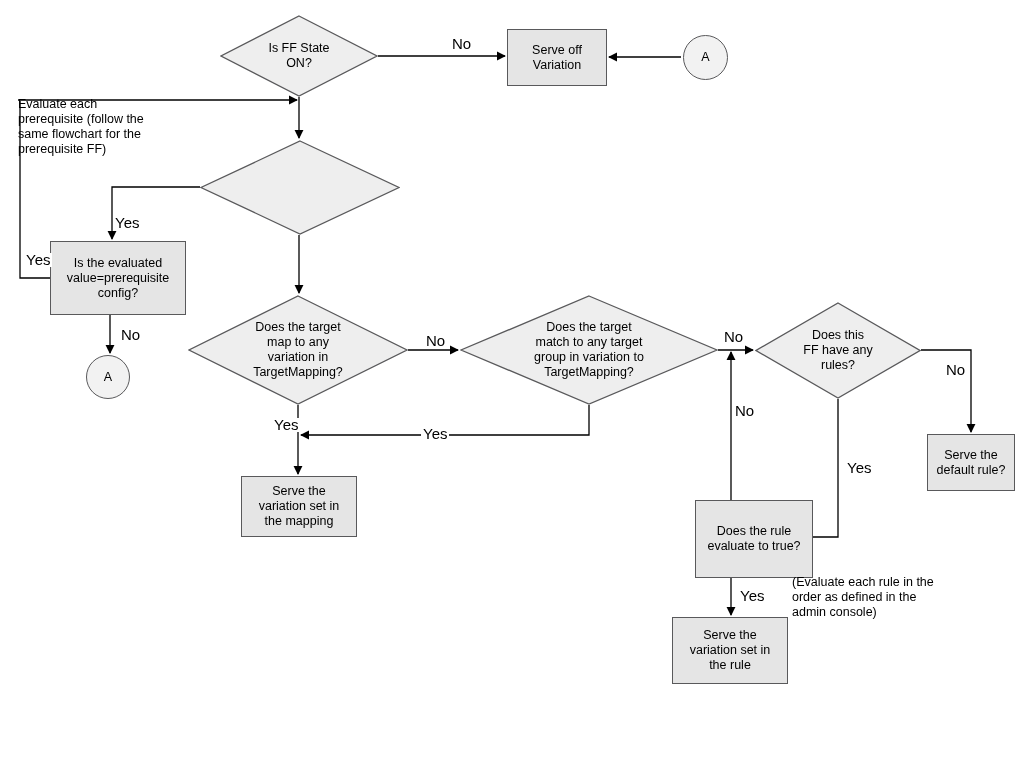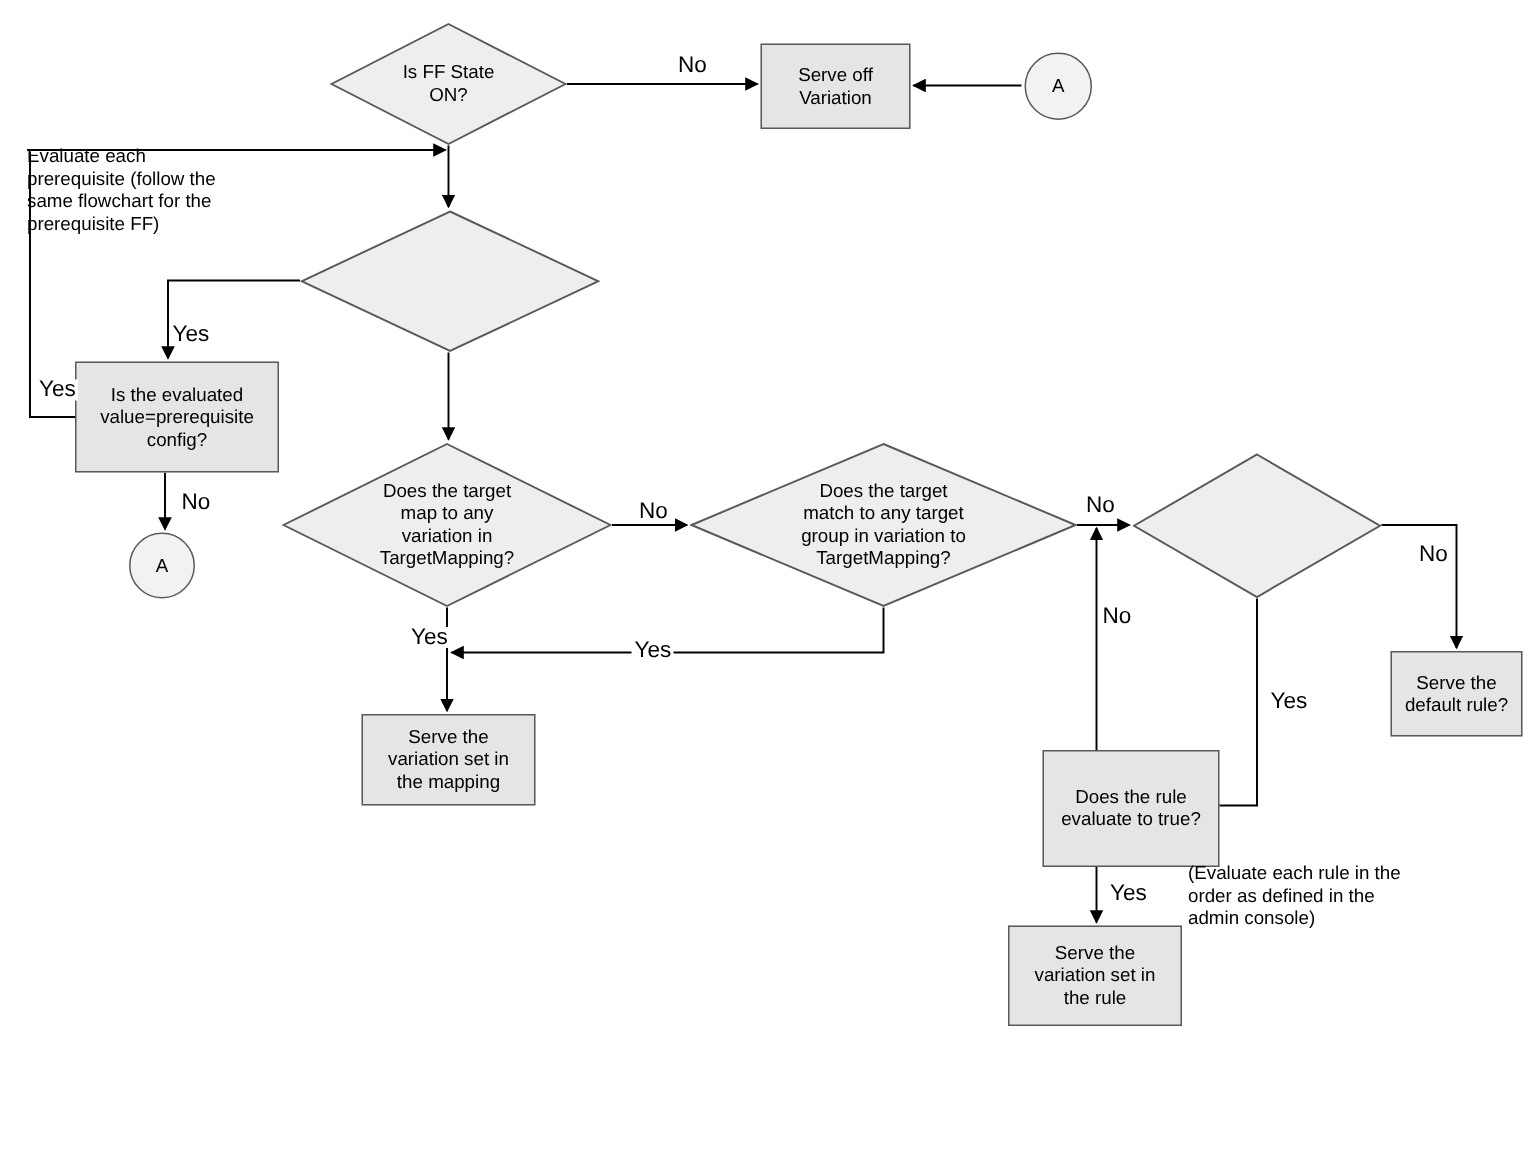--- a/index.html
+++ b/index.html
@@ -156,20 +156,23 @@
     <span class="diamond-label">Does the target
 match to any target
 group in variation to
 TargetMapping?</span>
   </div>
 
   <div class="node diamond" style="left:755px; top:302px; width:166px; height:97px;">
     <svg class="diamond-shape" viewBox="0 0 166 97" preserveAspectRatio="none">
       <polygon points="83,1 165,48.5 83,96 1,48.5" fill="#eeeeee" stroke="#59595b" stroke-width="1.3"></polygon>
     </svg>
+    <span class="diamond-label">Does this
+FF have any
+rules?</span>
   </div>
 
   <div class="node box" style="left:507px; top:29px; width:100px; height:57px;">Serve off
 Variation</div>
 
   <div class="node box" style="left:50px; top:241px; width:136px; height:74px;">Is the evaluated
 value=prerequisite
 config?</div>
 
   <div class="node box" style="left:927px; top:434px; width:88px; height:57px;">Serve the

